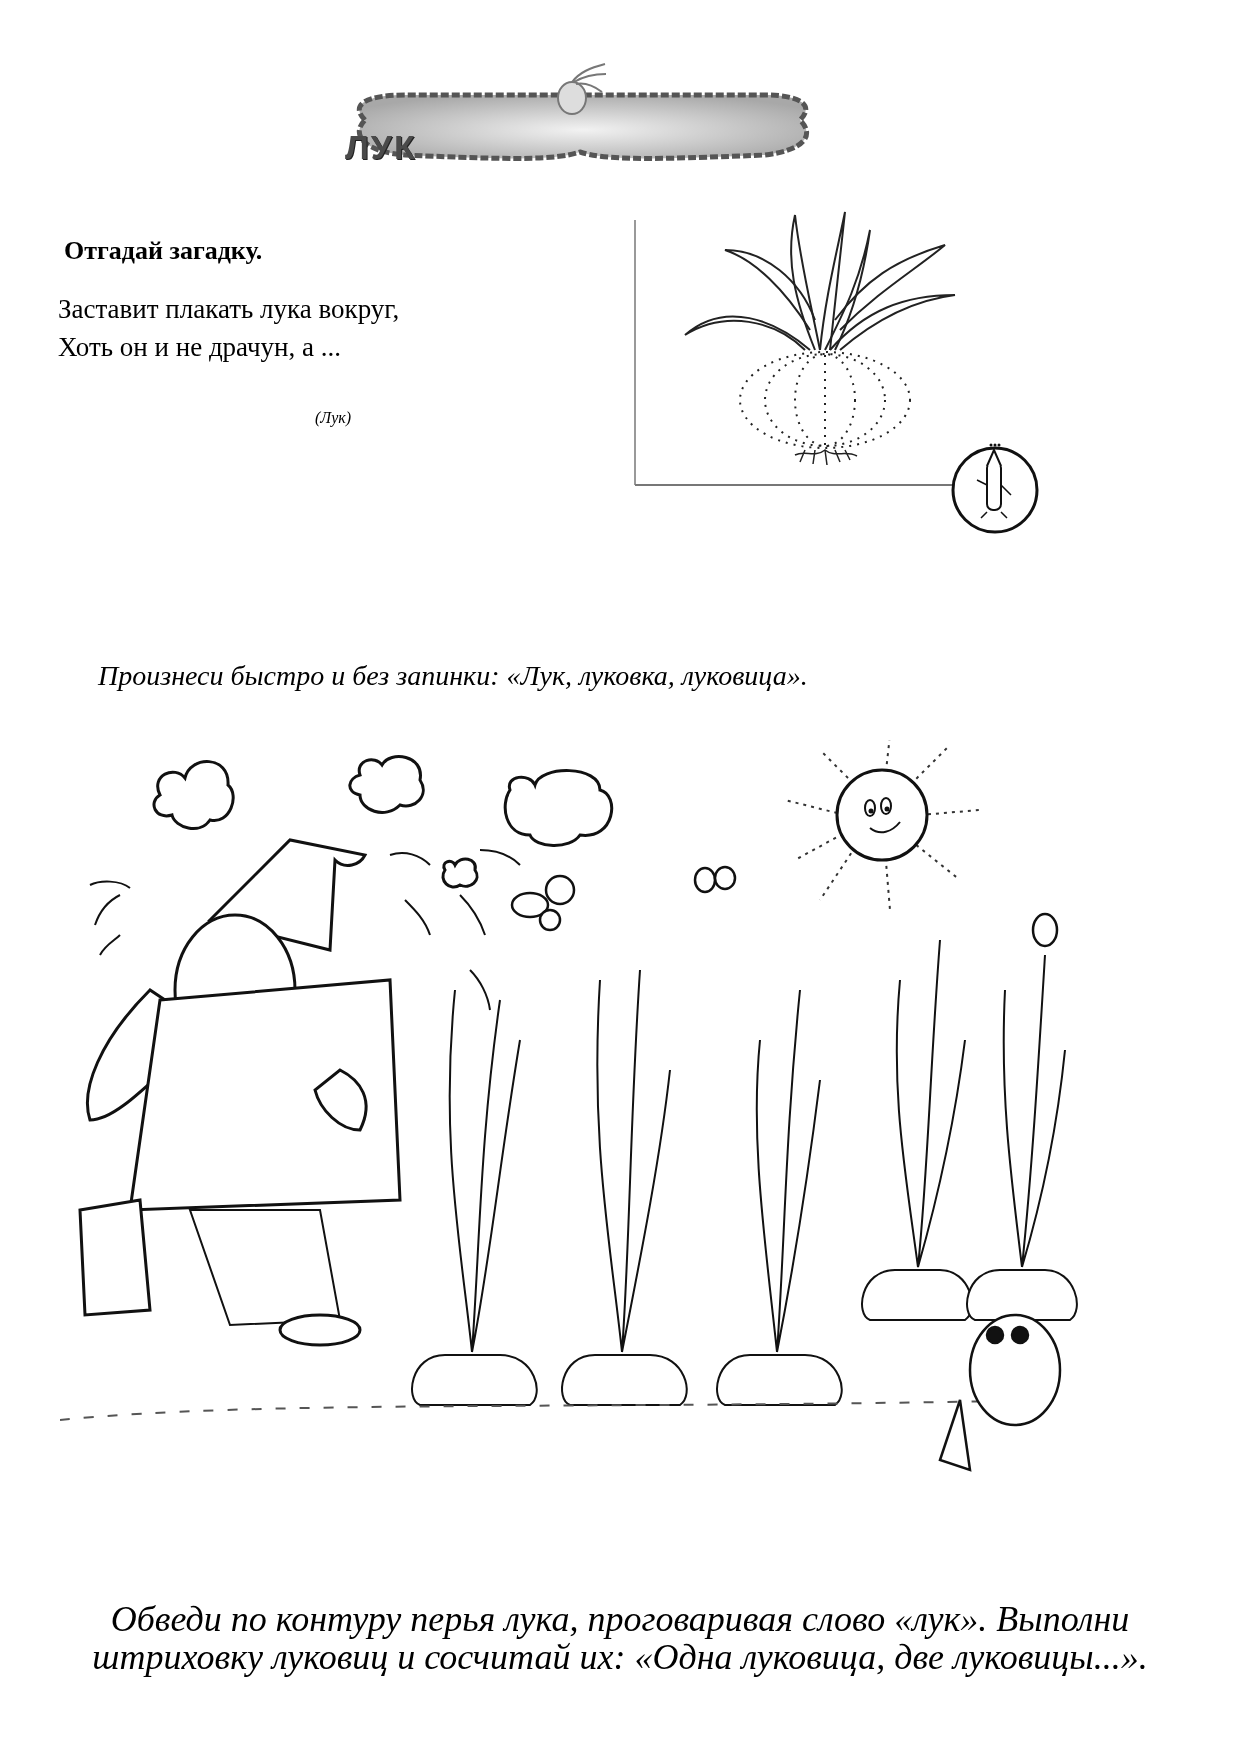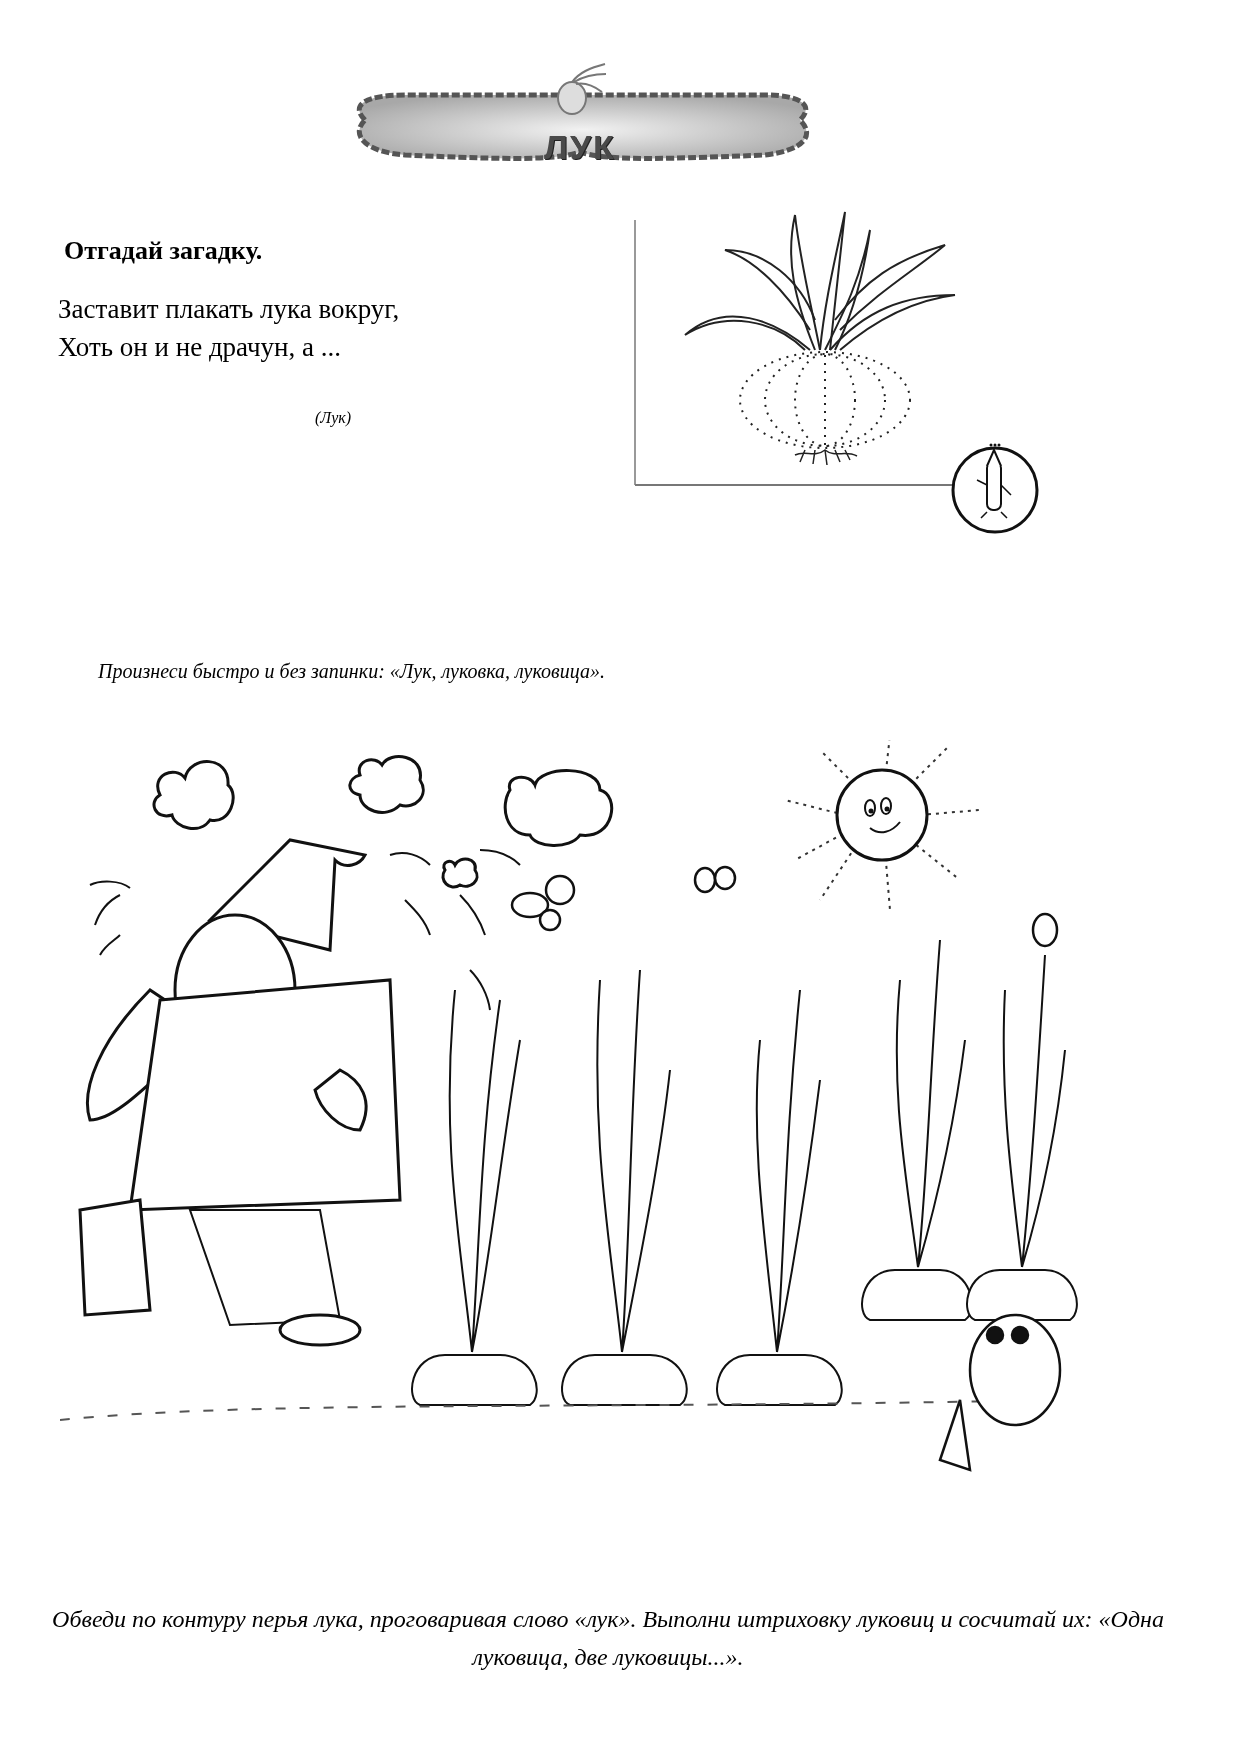--- a/index.html
+++ b/index.html
@@ -1,24 +1,24 @@
 <!DOCTYPE html>
 <html><head>
 <meta charset="utf-8">
 <style>
   html, body { margin: 0; padding: 0; background: #ffffff; }
   body { width: 1241px; height: 1753px; position: relative; overflow: hidden; font-family: "Liberation Serif", serif; color: #000; }
   .abs { position: absolute; }
   .banner { left: 345px; top: 60px; width: 470px; height: 130px; }
-  .banner-title { position: absolute; left: 0; right: 0; top: 68px; text-align: center; font-family: "Liberation Sans", sans-serif; font-weight: 900; font-size: 34px; color: #4a4a4a; letter-spacing: 2px; text-shadow: 1px 1px 0 #222; }
+  .banner-title { position: absolute; left: 0; right: 0; top: 68px; text-align: left; font-family: "Liberation Sans", sans-serif; font-weight: 900; font-size: 34px; color: #4a4a4a; letter-spacing: 2px; text-shadow: 1px 1px 0 #222; }
   .riddle-title { left: 64px; top: 236px; font-size: 26px; font-weight: bold; }
   .riddle-text { left: 58px; top: 290px; font-size: 27px; line-height: 38px; white-space: pre; }
   .answer { left: 315px; top: 409px; font-size: 16px; font-style: italic; }
-  .tongue { left: 98px; top: 660px; font-size: 20px; font-style: italic; }
-  .task { left: 48px; top: 1600px; width: 1120px; font-size: 24px; font-style: italic; line-height: 38px; text-align: center; }
+  .tongue { left: 98px; top: 660px; font-size: 28px; font-style: italic; }
+  .task { left: 60px; top: 1600px; width: 1120px; font-size: 36px; font-style: italic; line-height: 38px; text-align: center; }
   svg { position: absolute; }
 </style>
 </head>
 <body>
 
 <div class="abs banner">
   <svg width="470" height="130" viewBox="0 0 470 130">
     <defs>
       <radialGradient id="bg" cx="50%" cy="55%" r="60%">
         <stop offset="0%" stop-color="#f2f2f2"></stop>

